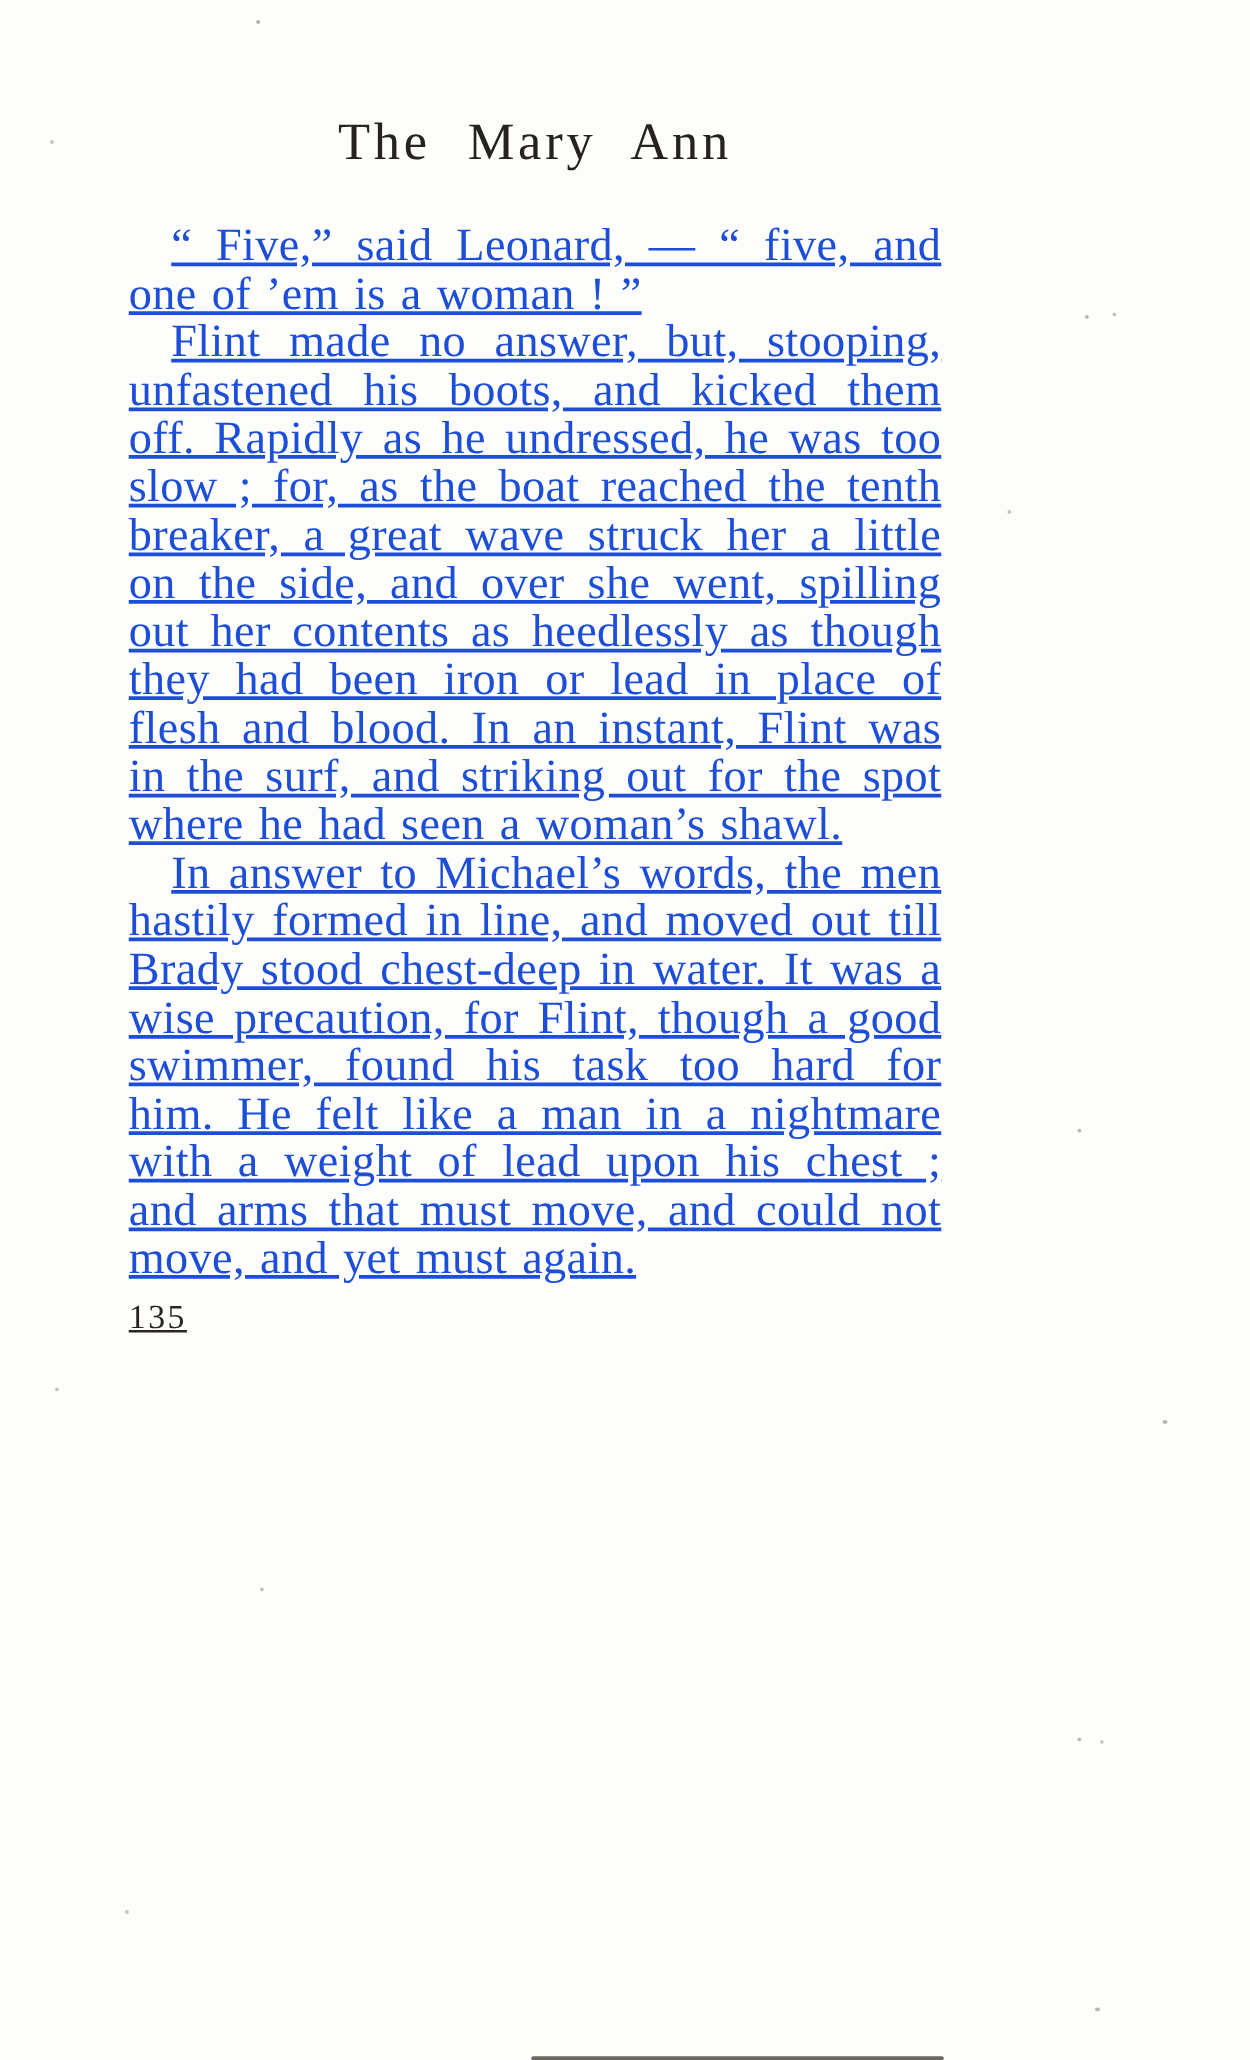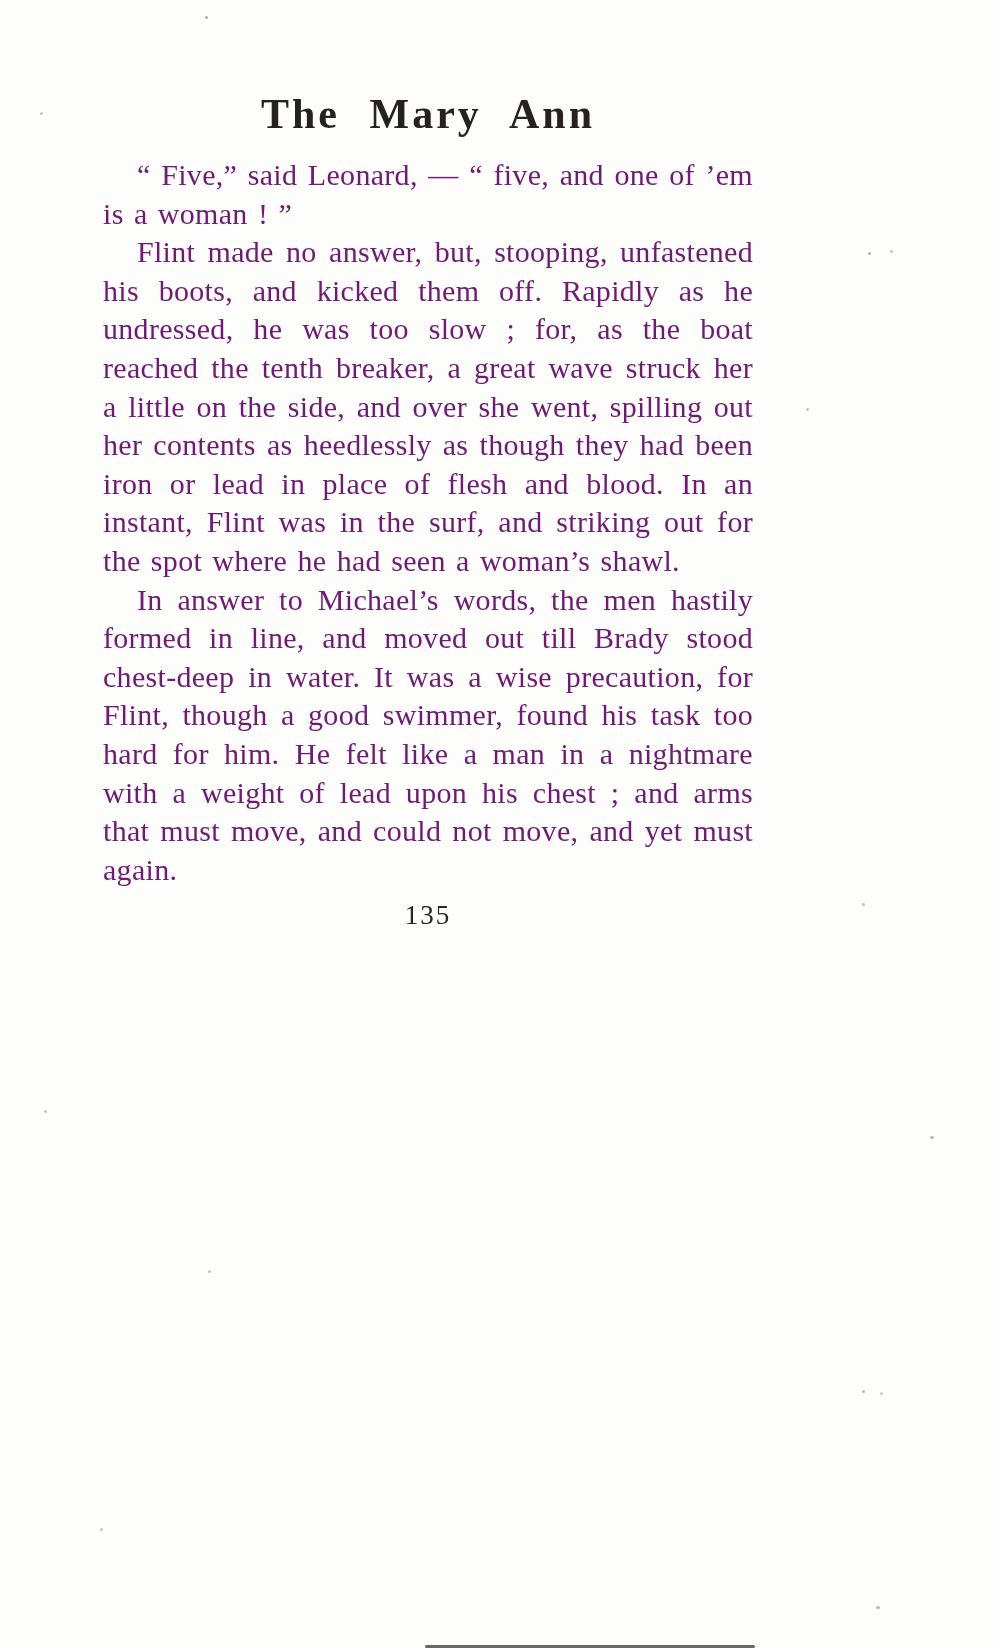--- a/index.html
+++ b/index.html
@@ -19,41 +19,43 @@
   }
   .content {
     position: absolute;
     left: 103px;
     top: 90px;
     width: 650px;
   }
   .title {
     text-align: center;
     font-size: 42px;
-    font-weight: 700;
+    font-weight: 400;
     letter-spacing: 3px;
     word-spacing: 16px;
     color: #262220;
-    margin-bottom: 18px;
+    margin-bottom: 40px;
   }
   .body-text p {
-    font-size: 30px;
+    font-size: 37px;
     line-height: 38.6px;
     text-align: justify;
     text-indent: 34px;
     letter-spacing: 0.3px;
     word-spacing: 2.5px;
-    color: #701a75;
+    color: #1d4ed8;
+    text-decoration: underline;
   }
   .page-number {
-    text-align: center;
+    text-align: left;
     font-size: 27px;
     letter-spacing: 2px;
     margin-top: 11px;
     color: #2a2521;
+    text-decoration: underline;
   }
   
   .speck {
     position: absolute;
     background: #6b6b66;
     border-radius: 50%;
     opacity: 0.55;
   }
   .s1 { left: 205px; top: 16px;  width: 3px; height: 3px; }
   .s2 { left: 40px;  top: 112px; width: 3px; height: 3px; opacity: .4; }

